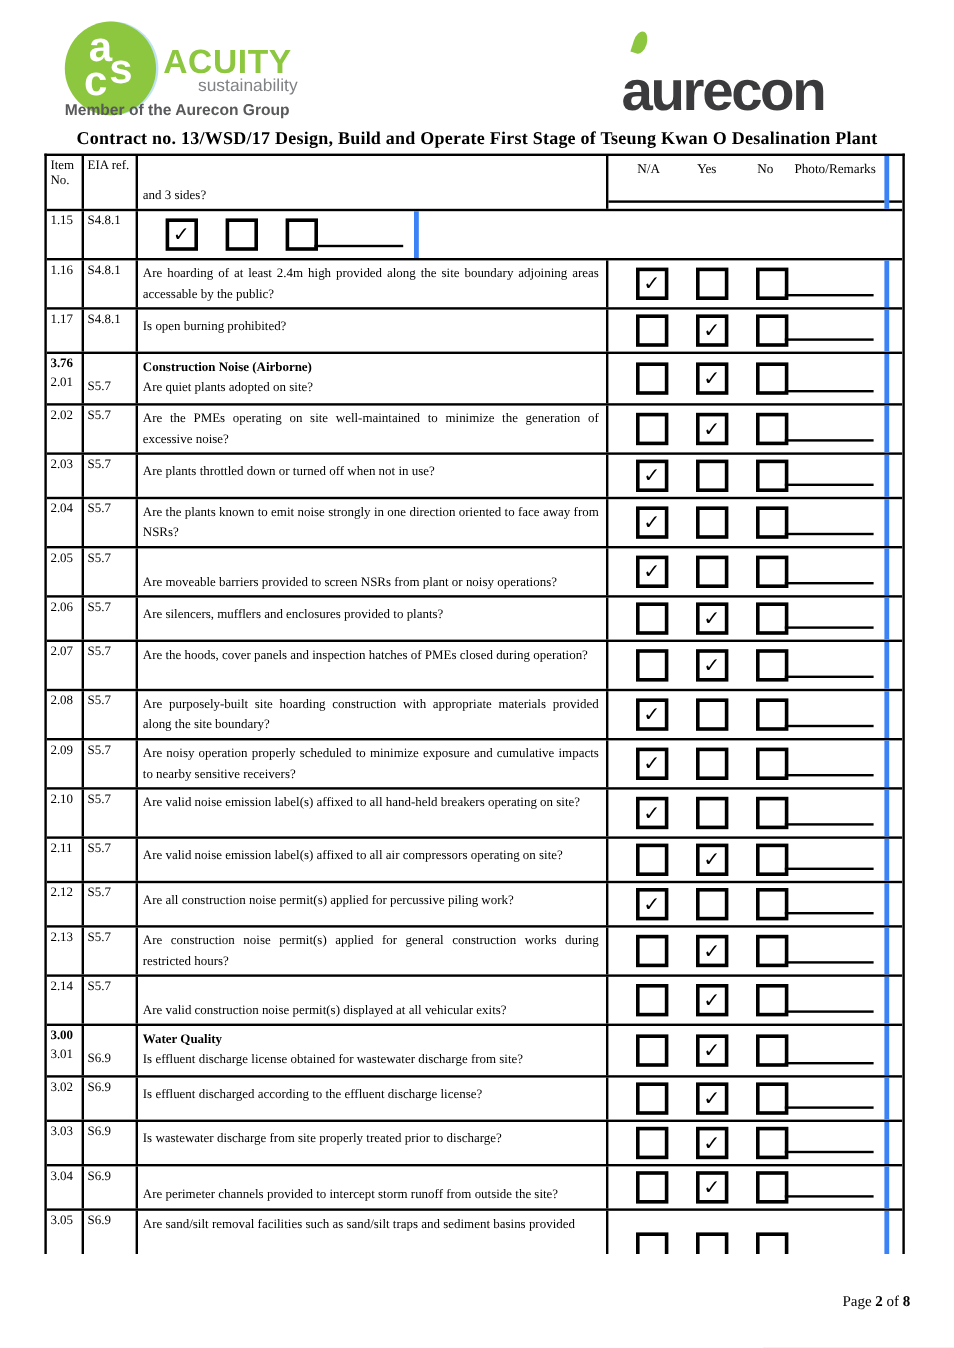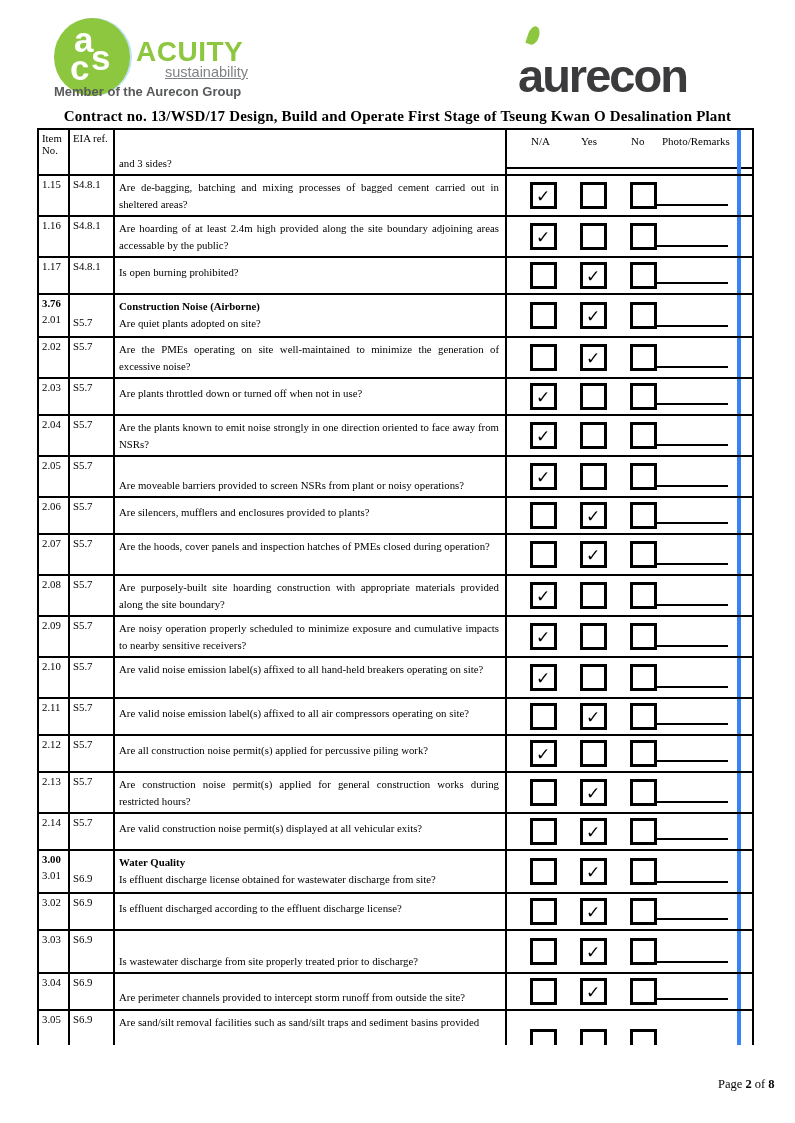--- a/index.html
+++ b/index.html
@@ -12,32 +12,32 @@
 
   
   .acuity { position:absolute; left:52px; top:16px; width:210px; height:86px; font-family:"Liberation Sans","DejaVu Sans",sans-serif; }
   .acuity-oval { position:absolute; left:2px; top:2px; width:76px; height:78px; border-radius:50%;
     background:#8dc63f; box-shadow:2px 0 0 0 #bfe3f2; }
   .acuity-oval span { position:absolute; color:#fff; font-weight:bold; line-height:1; }
   .acuity-a { left:20px; top:4px;  font-size:35px; }
   .acuity-s { left:37px; top:22px; font-size:35px; }
   .acuity-c { left:16px; top:32px; font-size:35px; }
   .acuity-name { position:absolute; left:84px; top:20px; font-size:28px; font-weight:bold; color:#8dc63f; letter-spacing:.5px; }
-  .acuity-sub  { position:absolute; left:84px; top:48px; width:112px; text-align:right; font-size:14.5px; color:#808285;text-decoration:underline; }
+  .acuity-sub  { position:absolute; left:84px; top:48px; width:112px; text-align:right; font-size:14.5px; color:#808285; }
   .acuity-member { position:absolute; left:2px; top:68px; width:208px; font-size:13px; font-weight:bold; color:#58595b; }
 
   .aurecon { position:absolute; left:518px; top:28px; width:235px; height:62px; font-family:"Liberation Sans","DejaVu Sans",sans-serif; }
   .aurecon-word { position:absolute; left:0; top:20px; font-size:47px; font-weight:bold; color:#3b3b3d; letter-spacing:-2px; }
   .aurecon-leaf { position:absolute; left:10px; top:-2px; width:11px; height:19px; background:#8dc63f;
     border-radius:60% 60% 60% 0; transform:rotate(18deg); }
 
   
   .doc-title { position:absolute; left:0; top:108px; width:100%; text-align:center;
     font-size:15px; font-weight:bold; letter-spacing:.2px; }
-  .page-number { position:absolute; left:718px; top:1077px; font-size:12.5px; }
+  .page-number { position:absolute; left:702px; top:1077px; font-size:12.5px; }
   .page-number b { font-weight:bold; }
 
   
   .checklist { position:absolute; left:37px; top:128px; width:717px; height:917px;
     border-top:2px solid #000; border-left:2px solid #000; border-right:2px solid #000;
     overflow:hidden; font-size:10.8px; }
   .trow { display:flex; border-bottom:2px solid #000; min-height:37px; }
   .trow.two  { min-height:41px; }
   .trow.sect { min-height:43px; }
   .trow.cut  { height:26px; border-bottom:none; overflow:hidden; }
@@ -115,23 +115,20 @@
       </div>
       <div class="cell narrow hsplit">
         <div class="top"></div>
         <div class="bottom"></div>
       </div>
     </div>
     <div id="rows">
         <div class="trow two">
           <div class="cell item">1.15</div>
           <div class="cell eia">S4.8.1</div>
-          <div class="cell q just">
-            <div>Are de-bagging, batching and mixing processes of bagged cement carried out in sheltered areas?</div>
-          </div>
           <div class="cell answer">
             <div class="cbrow">
               <div class="cb">
                 <div class="check">✓</div>
               </div>
               <div class="cb"></div>
               <div class="cb"></div>
               <div class="remark"></div>
             </div>
           </div>
@@ -409,21 +406,21 @@
               </div>
               <div class="cb"></div>
               <div class="remark"></div>
             </div>
           </div>
           <div class="cell narrow"></div>
         </div>
         <div class="trow">
           <div class="cell item">2.14</div>
           <div class="cell eia">S5.7</div>
-          <div class="cell q" style="padding-top: 6px;">
+          <div class="cell q" style="padding-top: 20px;">
             <div>Are valid construction noise permit(s) displayed at all vehicular exits?</div>
           </div>
           <div class="cell answer">
             <div class="cbrow">
               <div class="cb"></div>
               <div class="cb">
                 <div class="check">✓</div>
               </div>
               <div class="cb"></div>
               <div class="remark"></div>
@@ -469,21 +466,21 @@
               </div>
               <div class="cb"></div>
               <div class="remark"></div>
             </div>
           </div>
           <div class="cell narrow"></div>
         </div>
         <div class="trow">
           <div class="cell item">3.03</div>
           <div class="cell eia">S6.9</div>
-          <div class="cell q" style="padding-top: 22px;">
+          <div class="cell q" style="padding-top: 6px;">
             <div>Is wastewater discharge from site properly treated prior to discharge?</div>
           </div>
           <div class="cell answer">
             <div class="cbrow">
               <div class="cb"></div>
               <div class="cb">
                 <div class="check">✓</div>
               </div>
               <div class="cb"></div>
               <div class="remark"></div>

